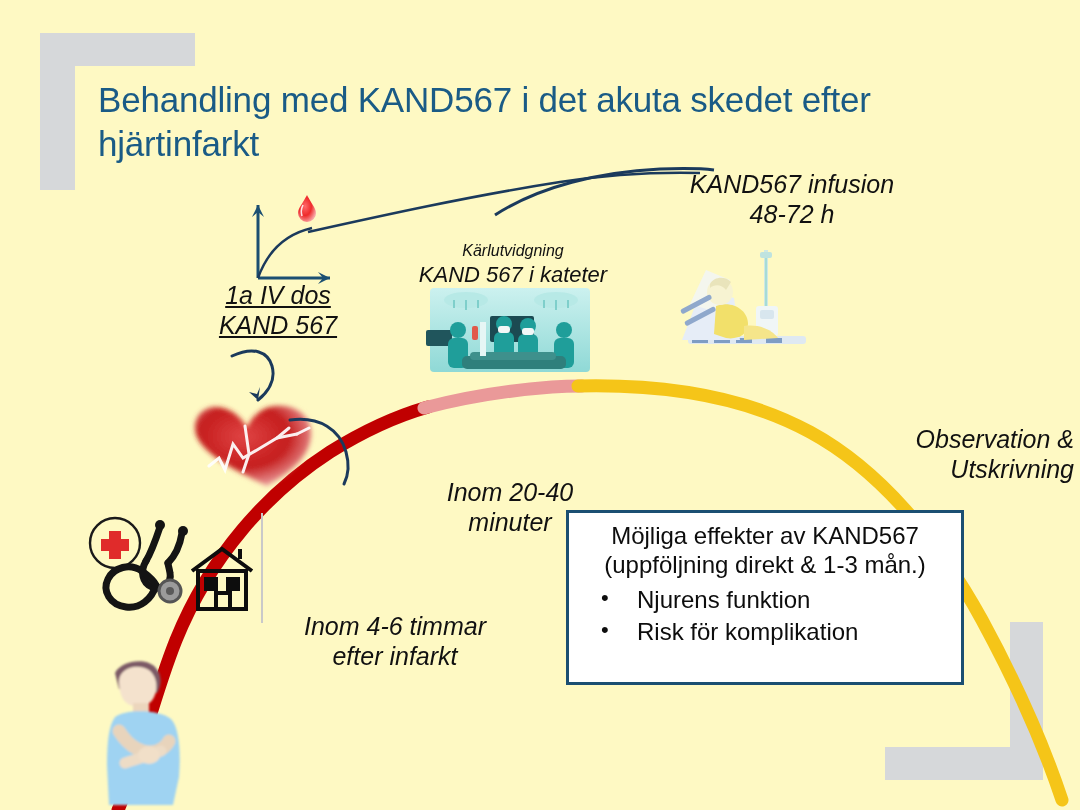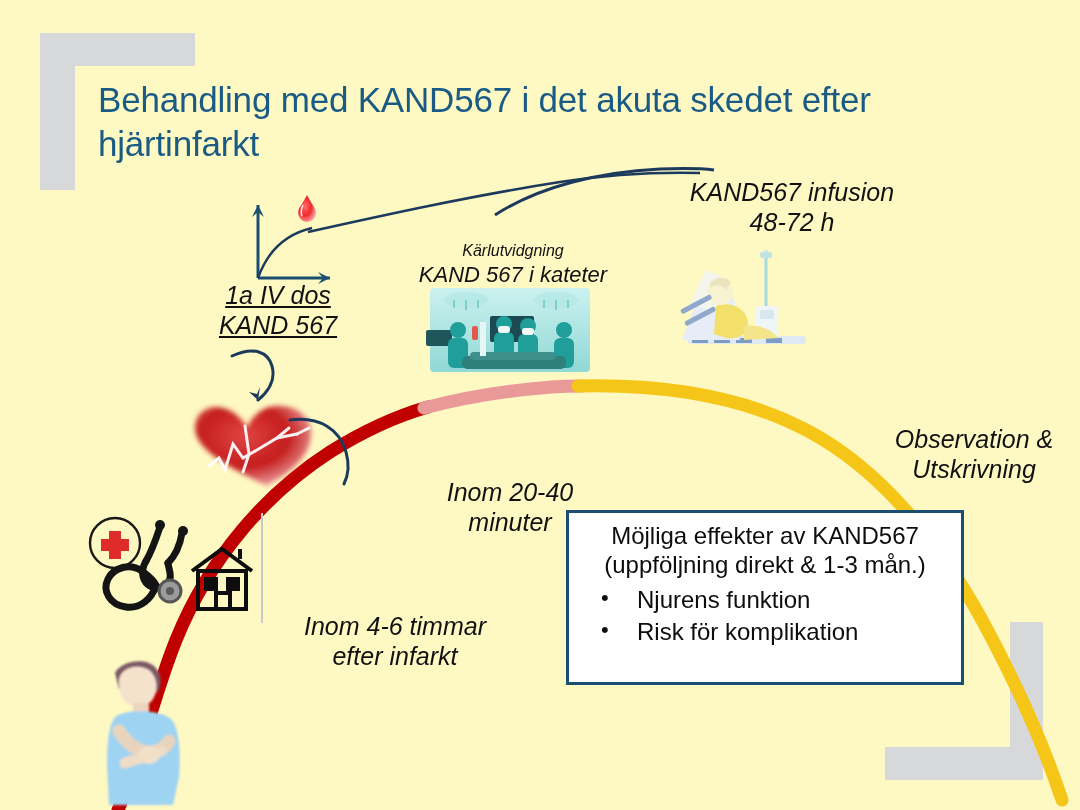--- a/index.html
+++ b/index.html
@@ -54,24 +54,24 @@
     color: #111111;
     line-height: 1.18;
     white-space: pre-line;
     z-index: 7;
   }
 
   #label-iv-dose      { left: 188px; top: 281px; width: 180px; text-align: center; text-decoration: underline; }
   #label-catheter     { left: 388px; top: 203px; width: 250px; text-align: center; }
   #label-catheter .l1 { font-size: 16px; }
   #label-catheter .l2 { font-size: 22px; display:block; }
-  #label-infusion     { left: 652px; top: 170px; width: 280px; text-align: center; margin-top: 8px; }
+  #label-infusion     { left: 652px; top: 170px; width: 280px; text-align: center; }
   #label-20-90        { left: 420px; top: 478px; width: 180px; text-align: center; }
   #label-4-6          { left: 280px; top: 596px; width: 230px; text-align: center; margin-top: 16px; }
-  #label-observation  { left: 874px; top: 425px; width: 200px; text-align: center; font-style: italic; }
+  #label-observation  { left: 874px; top: 425px; width: 200px; text-align: right; font-style: italic; }
 
   
   #callout-box {
     position: absolute;
     left: 566px;
     top: 510px;
     width: 398px;
     height: 175px;
     background: #ffffff;
     border: 3px solid #1b4f72;

